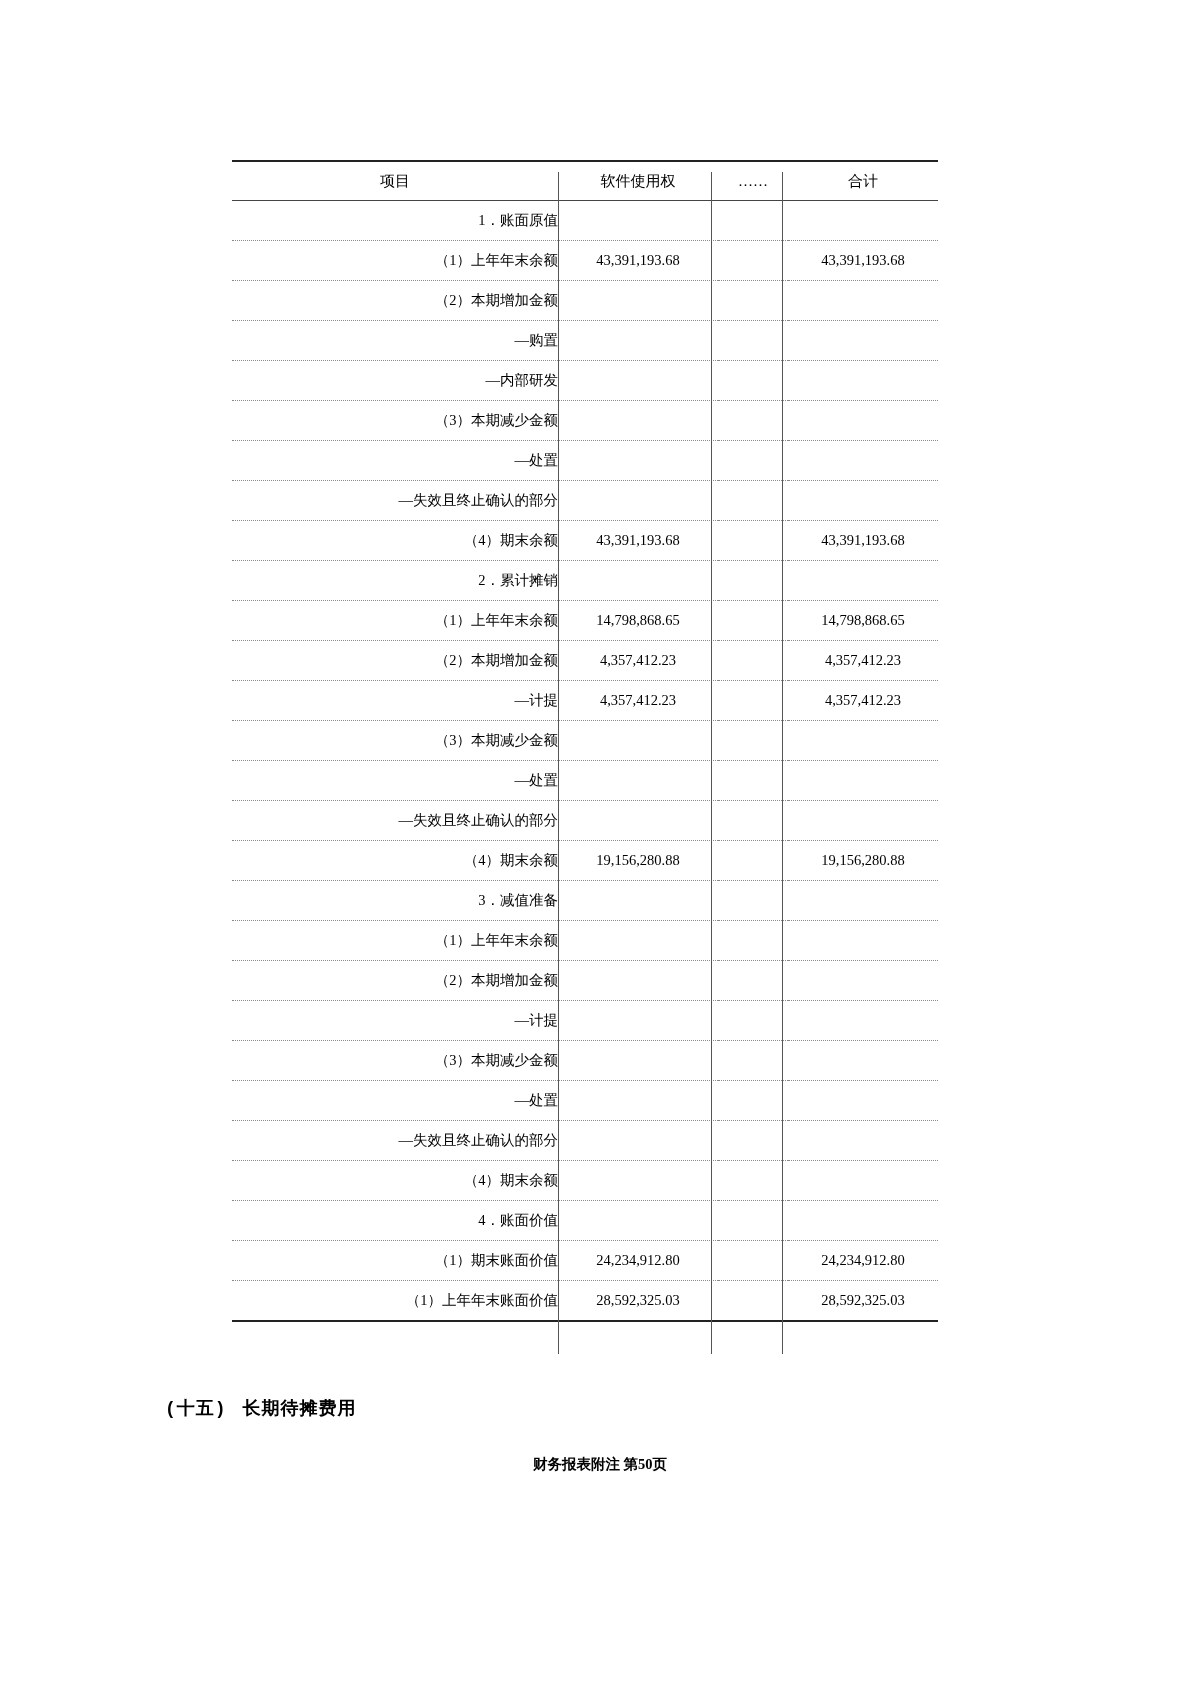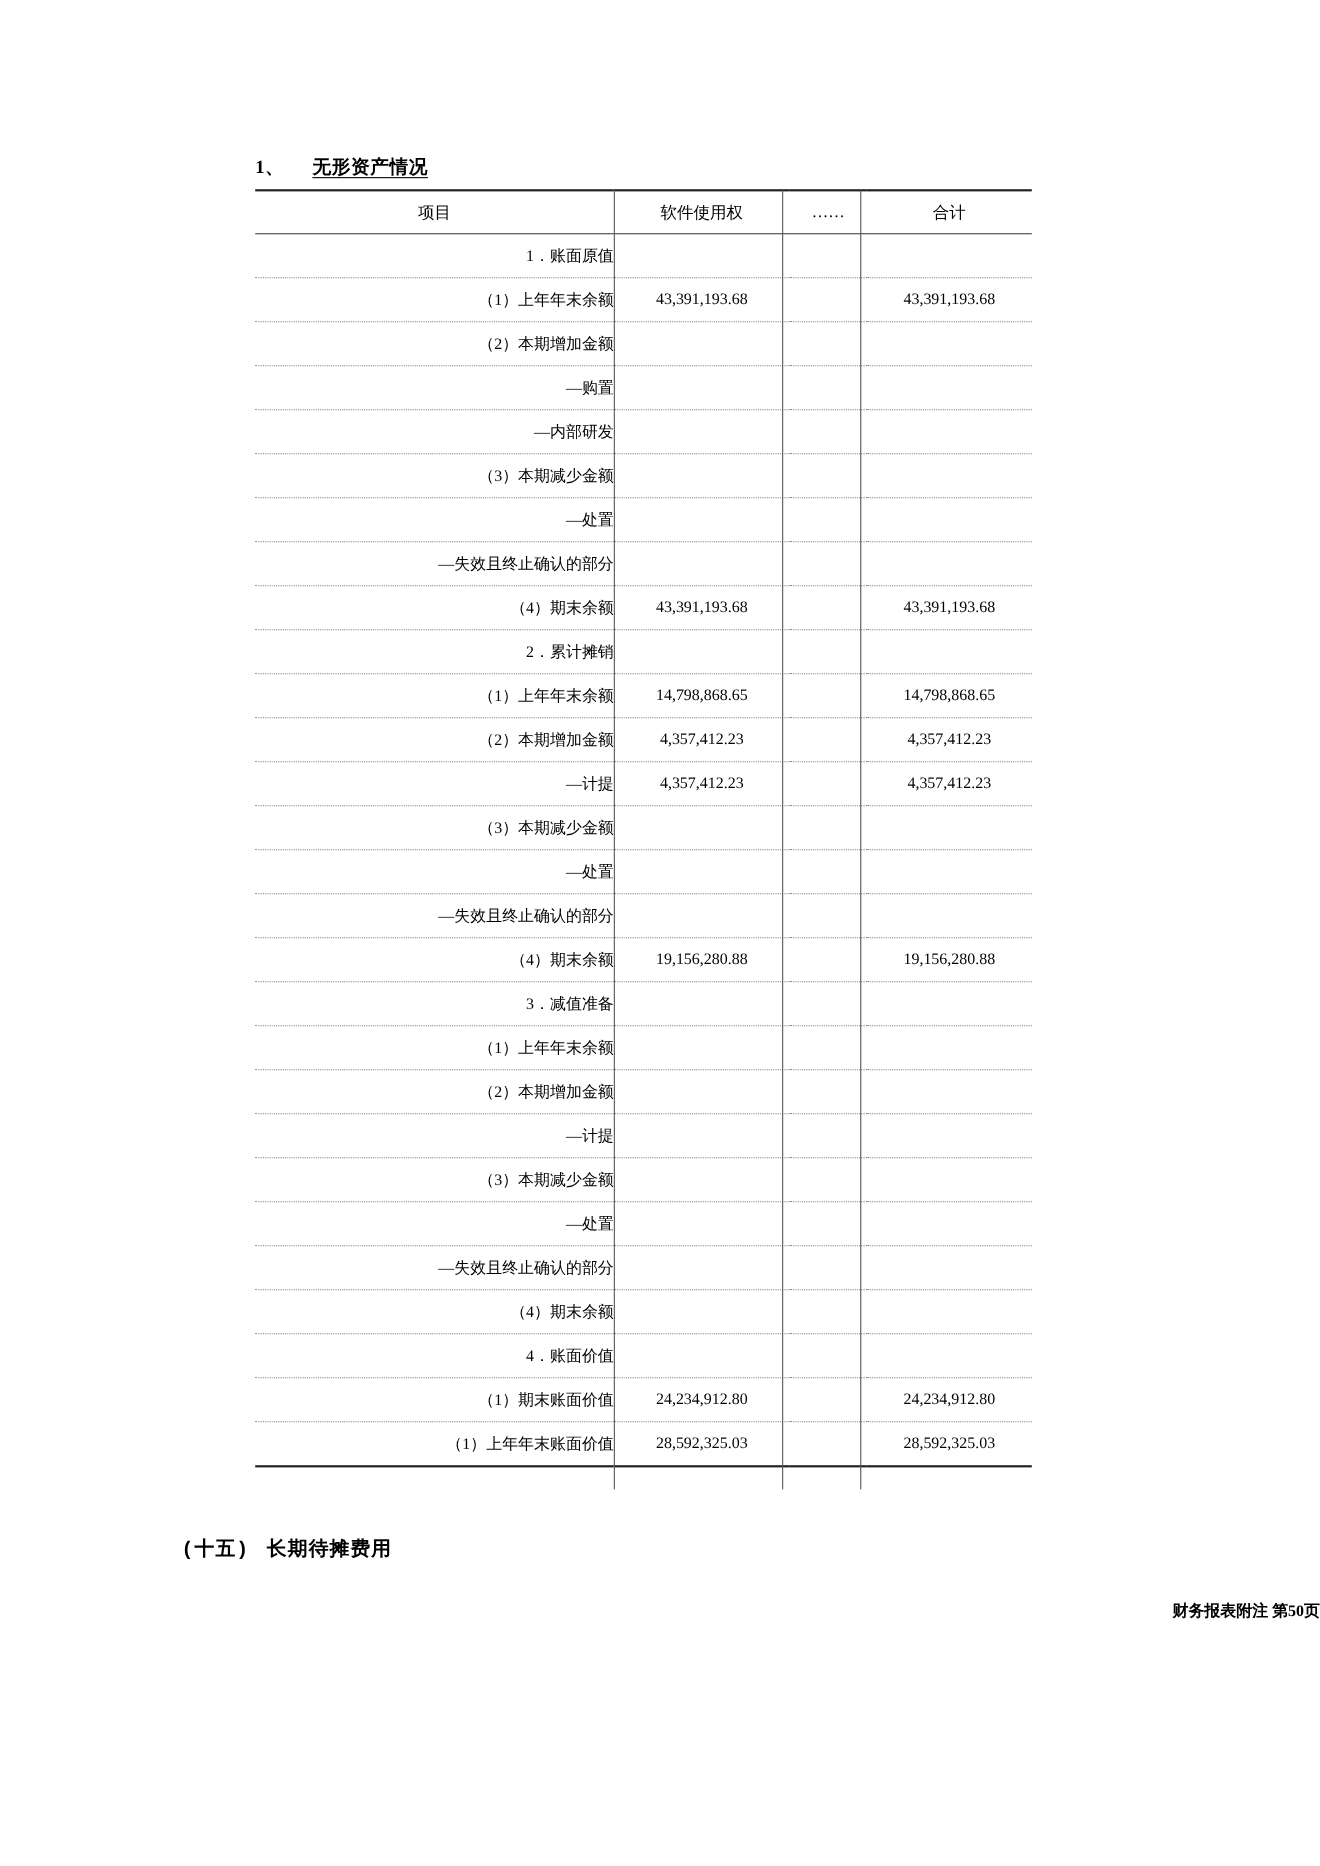--- a/index.html
+++ b/index.html
@@ -35,21 +35,21 @@
     width: 52px;
   }
   .section-heading .title {
     display: inline-block;
     text-decoration: underline;
     text-underline-offset: 4px;
   }
   table.asset-table {
     position: absolute;
     left: 232px;
-    top: 172px;
+    top: 160px;
     width: 706px;
     border-collapse: collapse;
     font-size: 14.5px;
   }
   table.asset-table td, table.asset-table th {
     border-left: none;
     border-right: none;
     border-top: 1px dotted #8a8a8a;
     border-bottom: 1px dotted #8a8a8a;
     padding: 0;
@@ -101,33 +101,30 @@
   .subsection-heading .label {
     display: inline-block;
     margin-right: 16px;
     font-family: Liberation Mono, monospace;
   }
   .footer {
     position: absolute;
     left: 0;
     top: 1455px;
     width: 1200px;
-    text-align: right;
+    text-align: center;
     font-size: 14.5px;
     font-weight: bold;
   }
 </style>
 </head>
 <body>
 
 <div class="page">
 
-  <div class="section-heading">
-    <span class="num">1、</span><span class="title">无形资产情况</span>
-  </div>
 
   <table class="asset-table">
     <colgroup>
       <col class="col-item">
       <col class="col-soft">
       <col class="col-dots">
       <col class="col-total">
     </colgroup>
     <thead>
       <tr>

